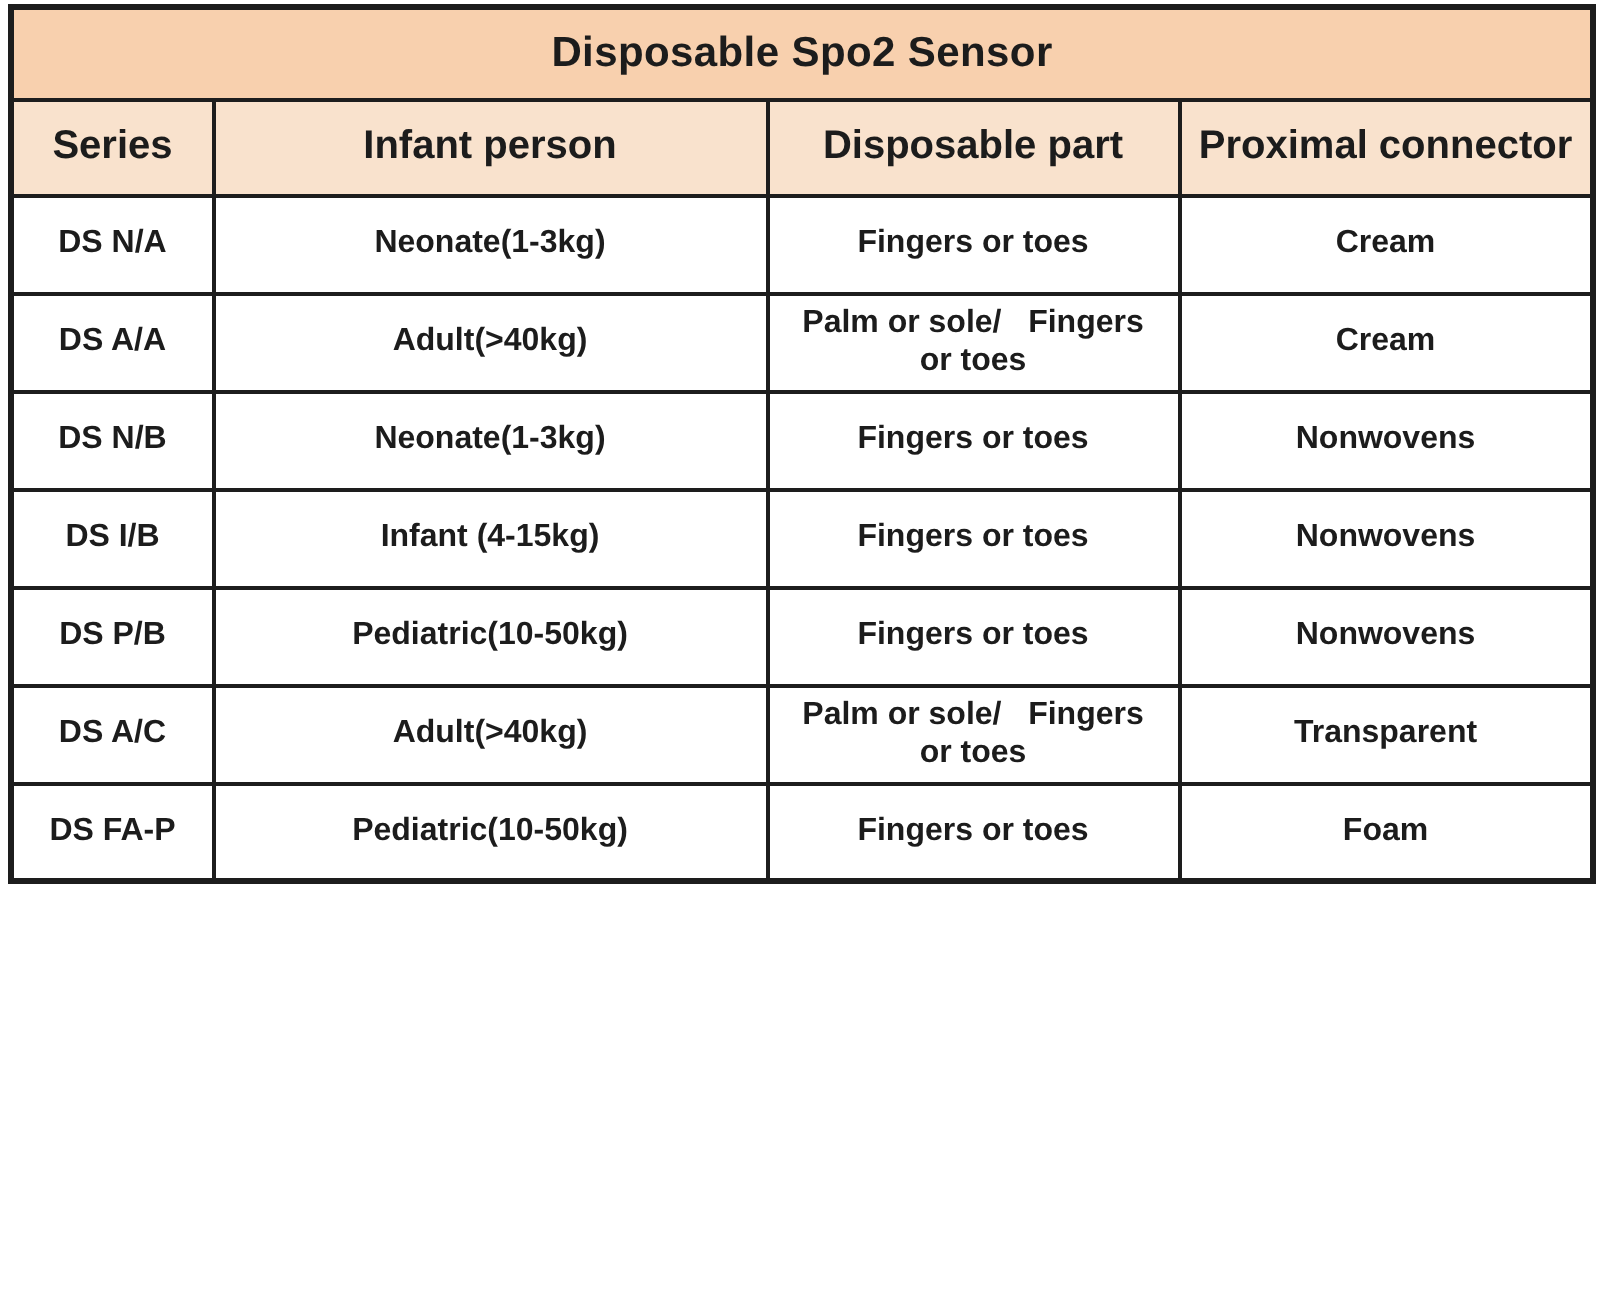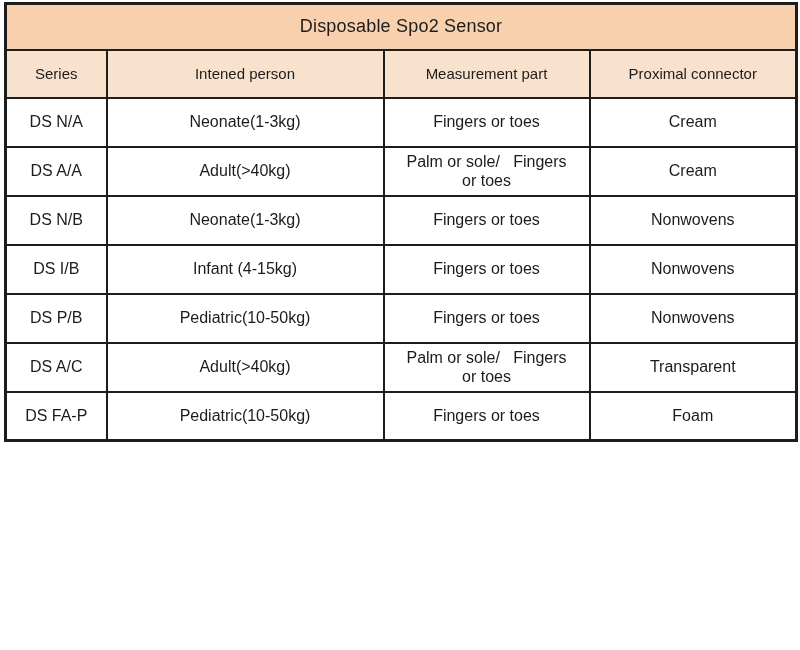--- a/index.html
+++ b/index.html
@@ -24,37 +24,38 @@
   }
   .spec-table td, .spec-table th {
     border: 2px solid var(--border-color, #1d1d1d);
     text-align: center;
     vertical-align: middle;
     padding: 2px 4px;
     overflow: hidden;
   }
   .title-row td {
     background: var(--title-bg, #f8d0ae);
-    font-weight: normal;
-    font-size: 18px;
+    font-weight: bold;
+    font-size: 21px;
     height: 46px;
     letter-spacing: 0.2px;
   }
   .header-row th {
     background: var(--header-bg, #f9e2cd);
-    font-weight: normal;
-    font-size: 15px;
+    font-weight: bold;
+    font-size: 20px;
     height: 48px;
   }
   .spec-table tbody td {
     background: var(--row-bg, #ffffff);
     font-size: 16px;
     height: 49px;
+    font-weight: bold;
   }
-  .spec-table tbody td.series-cell { font-weight: normal; }
+  .spec-table tbody td.series-cell { font-weight: bold; }
   .spec-table tbody td.part-cell {
     white-space: pre-wrap;
     line-height: 1.2;
   }
 </style>
 </head>
 <body style="color: rgb(28, 28, 28);">
 
 <div class="table-wrap">
   <table class="spec-table">
@@ -63,22 +64,22 @@
       <col style="width:277px">
       <col style="width:206px">
       <col style="width:207px">
     </colgroup>
     <thead>
       <tr class="title-row">
         <td colspan="4">Disposable Spo2 Sensor</td>
       </tr>
       <tr class="header-row">
         <th>Series</th>
-        <th>Intened person</th>
-        <th>Measurement part</th>
+        <th>Infant person</th>
+        <th>Disposable part</th>
         <th>Proximal connector</th>
       </tr>
     </thead>
     <tbody>
       <tr>
         <td class="series-cell">DS N/A</td>
         <td class="person-cell">Neonate(1-3kg)</td>
         <td class="part-cell">Fingers or toes</td>
         <td class="connector-cell">Cream</td>
       </tr>

